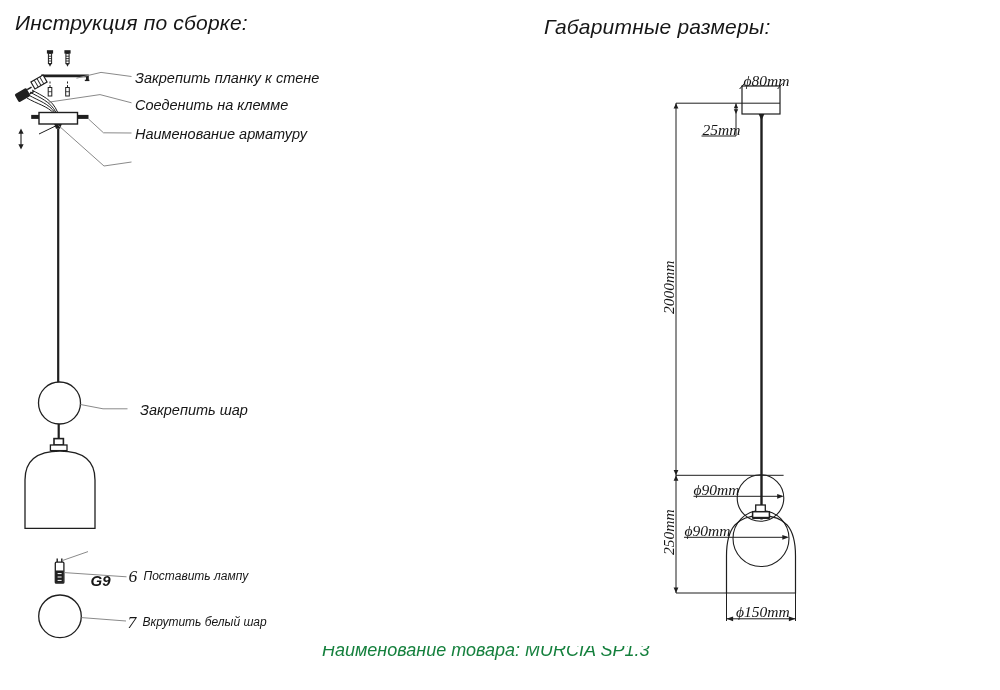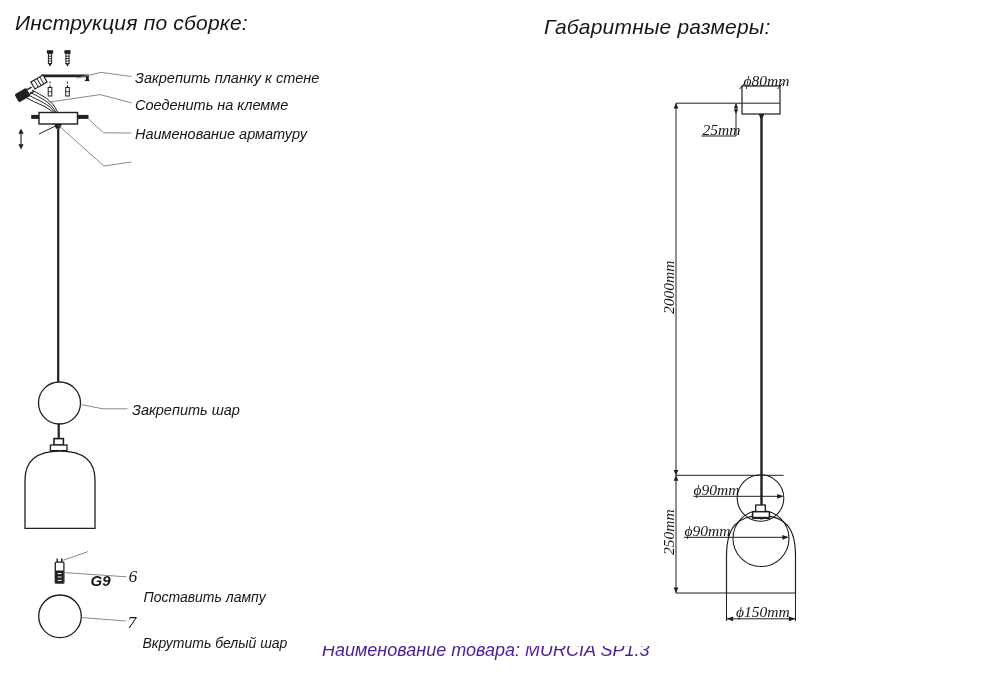--- a/index.html
+++ b/index.html
@@ -2,27 +2,27 @@
 <html><head>
 <meta charset="utf-8">
 <style>
   html,body{margin:0;padding:0;background:#fff;}
   .canvas{position:relative;width:1000px;height:690px;background:#ffffff;overflow:hidden;
           font-family:"Liberation Sans",sans-serif;color:#111;font-style:italic;}
   .canvas svg{position:absolute;left:0;top:0;}
   .t{position:absolute;white-space:nowrap;color:#161616;}
   .title{font-size:21px;letter-spacing:.2px;}
   .lbl{font-size:14.5px;}
-  .lbl-sm{font-size:14px;margin-top:20px;}
+  .lbl-sm{font-size:12px;}
   .g9{font-size:15px;font-weight:600;margin-top:27px;}
   .num{font-family:"Liberation Serif",serif;font-size:17.5px;}
   .dim{font-family:"Liberation Serif",serif;font-size:15.5px;}
   .rot{transform:rotate(-90deg);transform-origin:0 0;}
   .footer-clip{position:absolute;left:322px;top:646px;width:420px;height:19px;overflow:hidden;}
-  .footer-clip .inner{font-size:18px;line-height:18px;margin-top:-5px;color:#4c1d95;}
+  .footer-clip .inner{font-size:18px;line-height:18px;margin-top:-5px;color:#15803d;}
 </style>
 </head>
 <body>
 
 <div class="canvas">
 
   <svg width="1000" height="690" viewBox="0 0 1000 690">
 
     <g stroke="#1f1f1f" fill="none" stroke-width="1.2">
 
@@ -202,21 +202,21 @@
         <path d="M795.5,618.8 l-6.6,-2.4 v4.8 Z" fill="#1f1f1f" stroke="none"></path>
       </g>
     </g>
   </svg>
 
   <div class="t title" style="left:15px;top:11px;">Инструкция по сборке:</div>
 
   <div class="t lbl" style="left:135px;top:70px;">Закрепить планку к стене</div>
   <div class="t lbl" style="left:135px;top:97px;">Соеденить на клемме</div>
   <div class="t lbl" style="left:135px;top:126px;">Наименование арматуру</div>
-  <div class="t lbl" style="left:132px;top:401.5px;">Закрепить шар</div>
+  <div class="t lbl" style="left:140px;top:401.5px;">Закрепить шар</div>
 
   <div class="t g9" style="left:90.5px;top:544.5px;">G9</div>
 
   <div class="t num" style="left:128.5px;top:566px;">6</div>
   <div class="t lbl-sm" style="left:143.5px;top:569px;">Поставить лампу</div>
 
   <div class="t num" style="left:127.5px;top:611.5px;">7</div>
   <div class="t lbl-sm" style="left:142.5px;top:614.5px;">Вкрутить белый шар</div>
 
   <div class="t title" style="left:544px;top:15px;">Габаритные размеры:</div>

